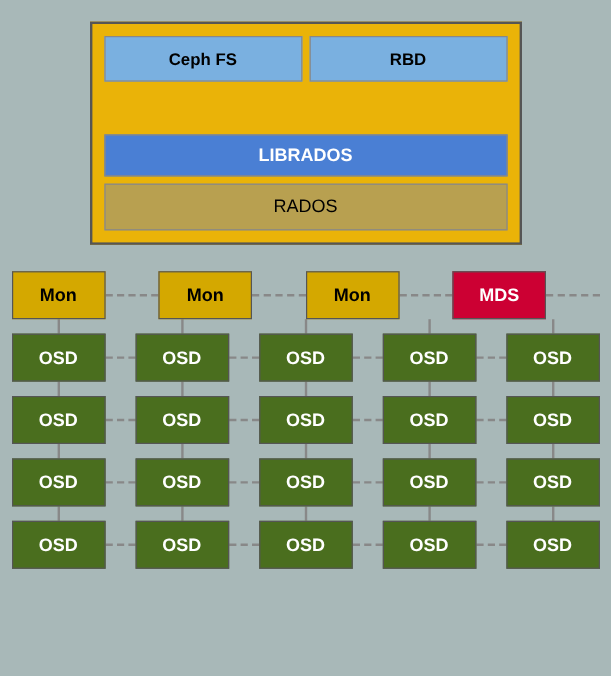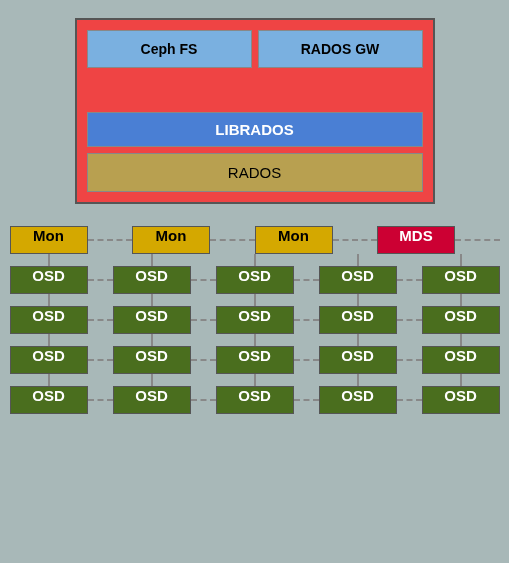--- a/index.html
+++ b/index.html
@@ -11,21 +11,21 @@
       flex-direction: column;
       align-items: center;
       padding: 18px 10px 10px 10px;
       font-family: Arial, sans-serif;
       font-weight: bold;
     }
 
     
     .arch-box {
       border: 2px solid #555;
-      background: #ef4444;
+      background: #eab308;
       width: 360px;
       padding: 10px;
       margin-bottom: 22px;
     }
     .arch-top-row {
       display: flex;
       gap: 6px;
       margin-bottom: 6px;
     }
     .arch-cell {
@@ -58,23 +58,23 @@
       font-weight: normal;
       border: 1px solid #888;
     }
 
     
     .grid-section {
       width: 490px;
     }
     .node {
       width: 78px;
-      height: 28px;
+      height: 40px;
       display: flex;
-      align-items: flex-start;
+      align-items: center;
       justify-content: center;
       font-size: 15px;
       font-weight: bold;
       color: #000;
       border: 1px solid #555;
       position: relative;
     }
     .node-mon { background-color: #d4a800; }
     .node-mds { background-color: #cc0033; color: white; }
     .node-mgr { background-color: #00cccc; }
@@ -89,21 +89,21 @@
       height: 0;
       border-top: 2px dashed #888;
     }
   </style>
 </head>
 <body>
 
 <div class="arch-box">
   <div class="arch-top-row">
     <div class="arch-cell arch-cell-blue">Ceph FS</div>
-    <div class="arch-cell arch-cell-blue">RADOS GW</div>
+    <div class="arch-cell arch-cell-blue">RBD</div>
   </div>
   <div class="arch-cell-librados">LIBRADOS</div>
   <div class="arch-cell-rados">RADOS</div>
 </div>
 
 <div class="grid-section">
 
   <div style="display:flex; align-items:center; width:490px; margin-bottom:0;">
     <div class="node node-mon">
         <span>Mon</span>

